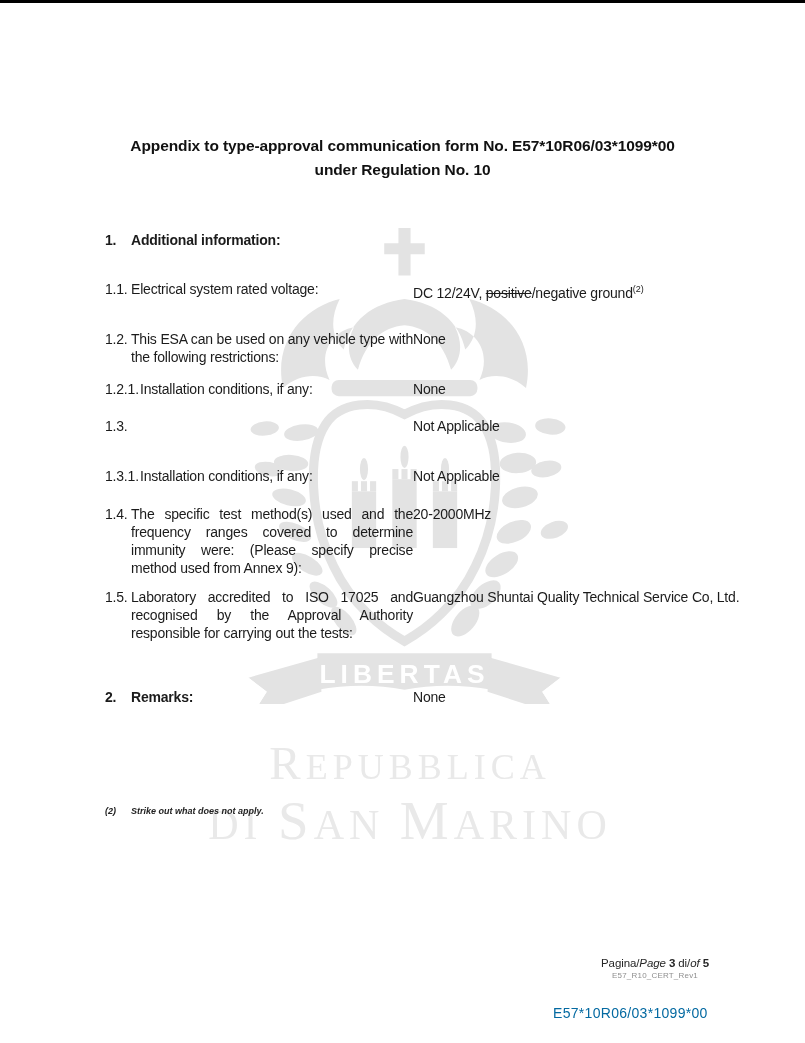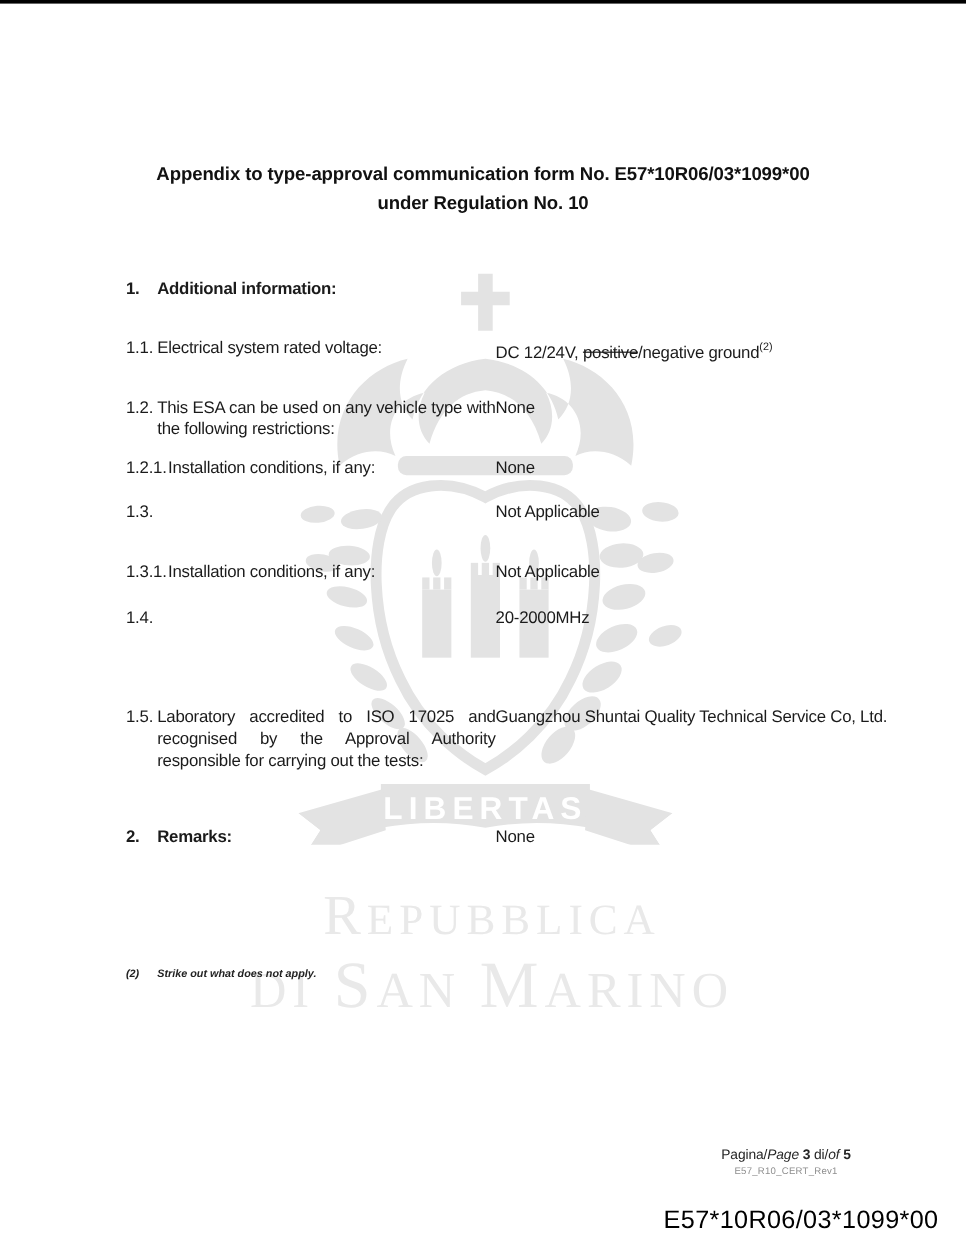--- a/index.html
+++ b/index.html
@@ -39,21 +39,21 @@
     font-size:9px;font-style:italic;font-weight:bold;line-height:12px;color:#222222;}
   .footnote .fn-marker{position:absolute;left:0;top:0;}
   .footnote .fn-text{margin-left:26px;}
 
   .pagefooter{position:absolute;left:560px;top:957px;width:190px;text-align:center;}
   .pagefooter .main{font-size:11.5px;color:#262626;letter-spacing:-0.1px;}
   .pagefooter .main i{font-style:italic;}
   .pagefooter .main b{font-weight:bold;}
   .pagefooter .rev{font-size:8px;color:#8f8f8f;margin-top:2px;letter-spacing:0.2px;}
 
-  .bottomref{position:absolute;left:553px;top:1005px;font-size:21px;color:#000000;letter-spacing:0.3px;}
+  .bottomref{position:absolute;left:553px;top:1005px;font-size:14px;color:#0369a1;letter-spacing:0.3px;}
 </style>
 </head>
 <body>
 
 <div class="topline"></div>
 
 <svg class="wm" style="left:212px;top:226px;" width="385" height="478" viewBox="0 0 380 472">
   <g fill="#e3e3e3">
 
     <path d="M184,2 h12 v15 h14 v11 h-14 v21 h-12 v-21 h-14 v-11 h14 z"></path>
@@ -170,20 +170,21 @@
   </div>
 
   <div class="row wide" style="top:467px;">
     <span class="num">1.3.1.</span>
     <div class="label">Installation conditions, if any:</div>
     <div class="value">Not Applicable</div>
   </div>
 
   <div class="row" style="top:505px;">
     <span class="num">1.4.</span>
+    <div class="label">The specific test method(s) used and the frequency ranges covered to determine immunity were: (Please specify precise method used from Annex 9):</div>
     <div class="value">20-2000MHz</div>
   </div>
 
   <div class="row" style="top:588px;">
     <span class="num">1.5.</span>
     <div class="label">Laboratory accredited to ISO 17025 and recognised by the Approval Authority responsible for carrying out the tests:</div>
     <div class="value">Guangzhou Shuntai Quality Technical Service Co, Ltd.</div>
   </div>
 
   <div class="row boldrow" style="top:688px;">

